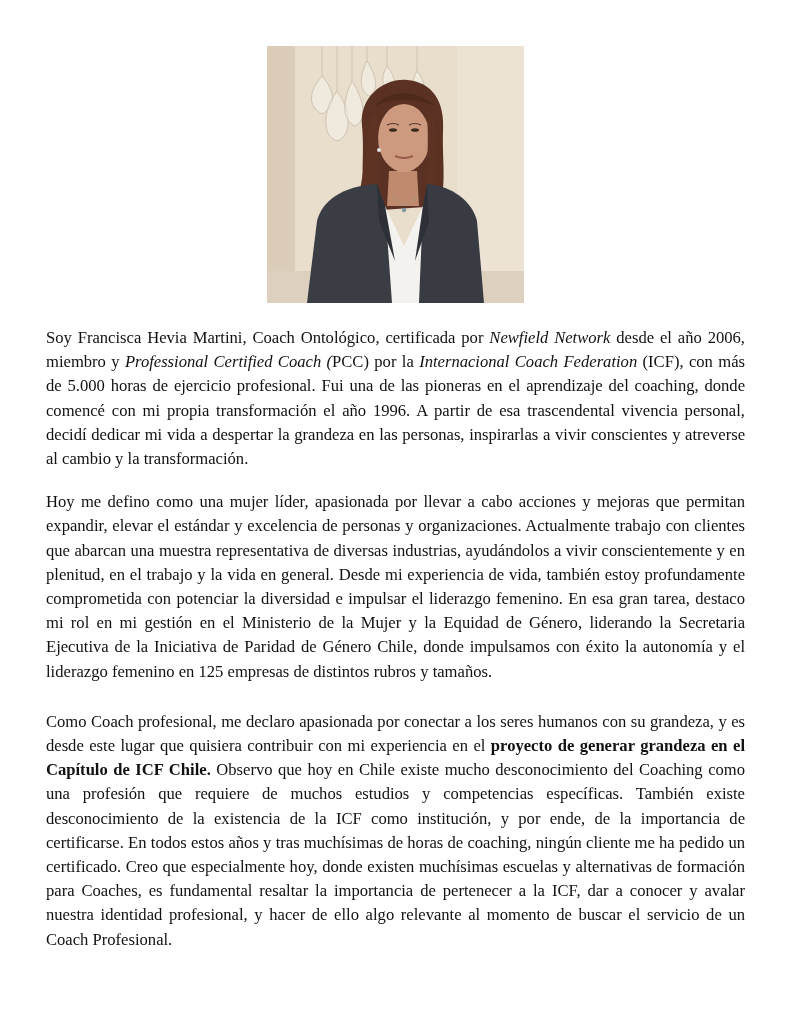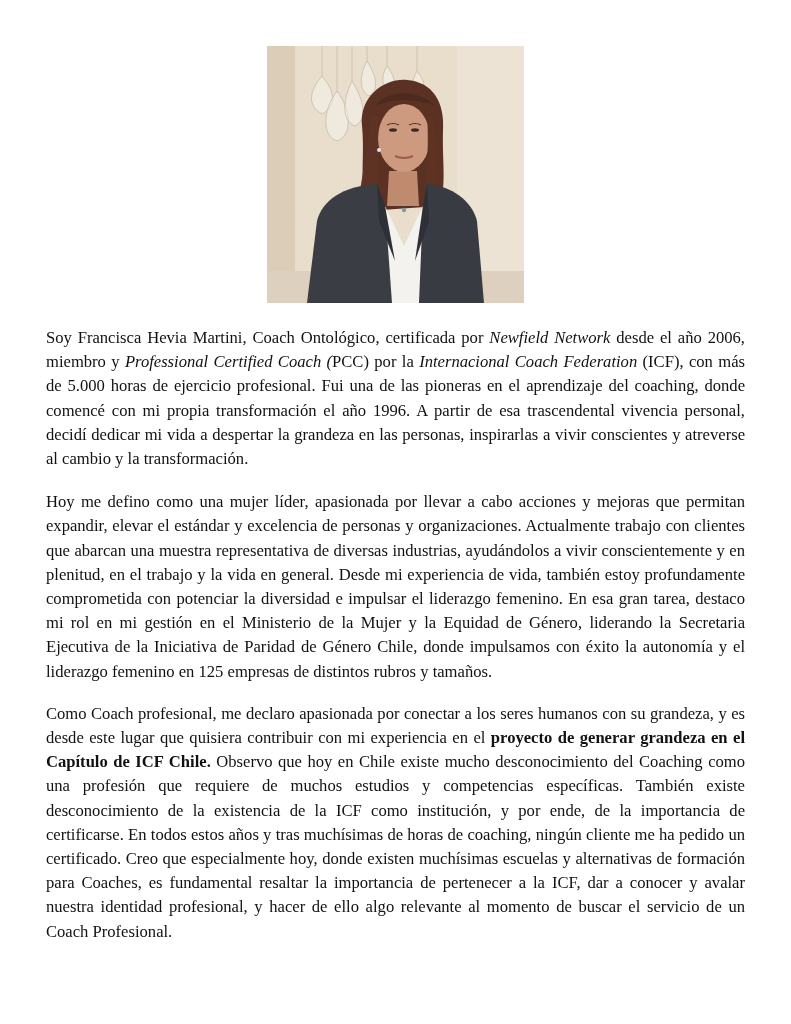--- a/index.html
+++ b/index.html
@@ -12,21 +12,21 @@
   }
   .photo svg { display: block; }
   .text {
     position: absolute; left: 46px; top: 326px; width: 699px;
     font-family: "Liberation Serif", "DejaVu Serif", serif;
     font-size: 16.6px; line-height: 24.2px; color: #111;
     text-align: justify;
   }
   .text p { margin: 0 0 19px 0; }
   .text p.p1 { margin-bottom: 19px; }
-  .text p.p2 { margin-bottom: 18px; }
+  .text p.p2 { margin-bottom: 26px; }
   .text i { font-style: italic; }
   .text b { font-weight: bold; }
 </style>
 </head>
 <body>
 
 <div class="page">
 
   <div class="photo" title="Portrait of Francisca Hevia Martini">
     <svg width="257" height="257" viewBox="0 0 257 257">

